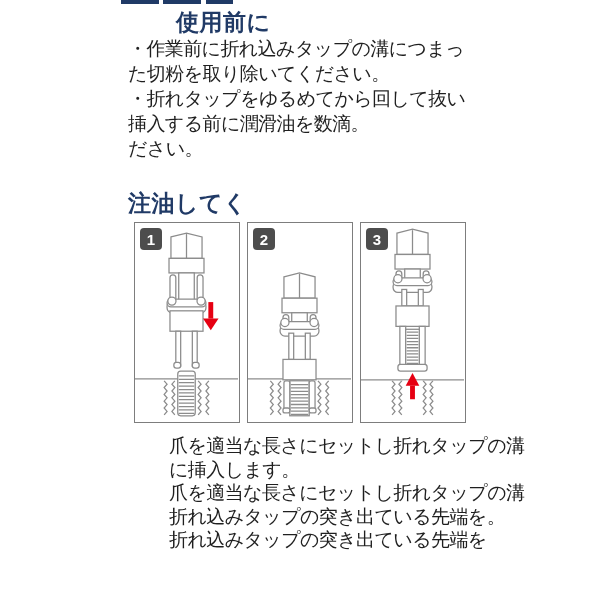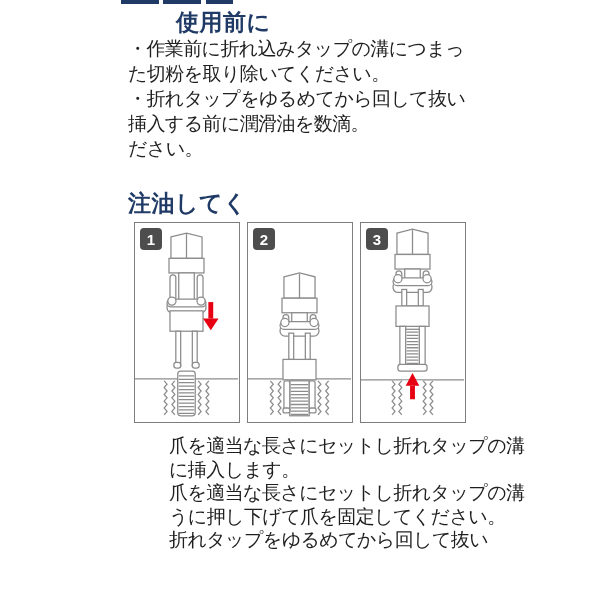--- a/index.html
+++ b/index.html
@@ -159,17 +159,17 @@
         </g>
       </svg>
     </div>
 
   </div>
 
   <div class="para p2">
     <div>爪を適当な長さにセットし折れタップの溝</div>
     <div>に挿入します。</div>
     <div>爪を適当な長さにセットし折れタップの溝</div>
-    <div>うに押し下げて爪を固定してください。</div>
-    <div>折れタップをゆるめてから回して抜い</div>
+    <div>折れ込みタップの突き出ている先端を。</div>
+    <div>折れ込みタップの突き出ている先端を</div>
   </div>
 
 </div>
 
 </body></html>

